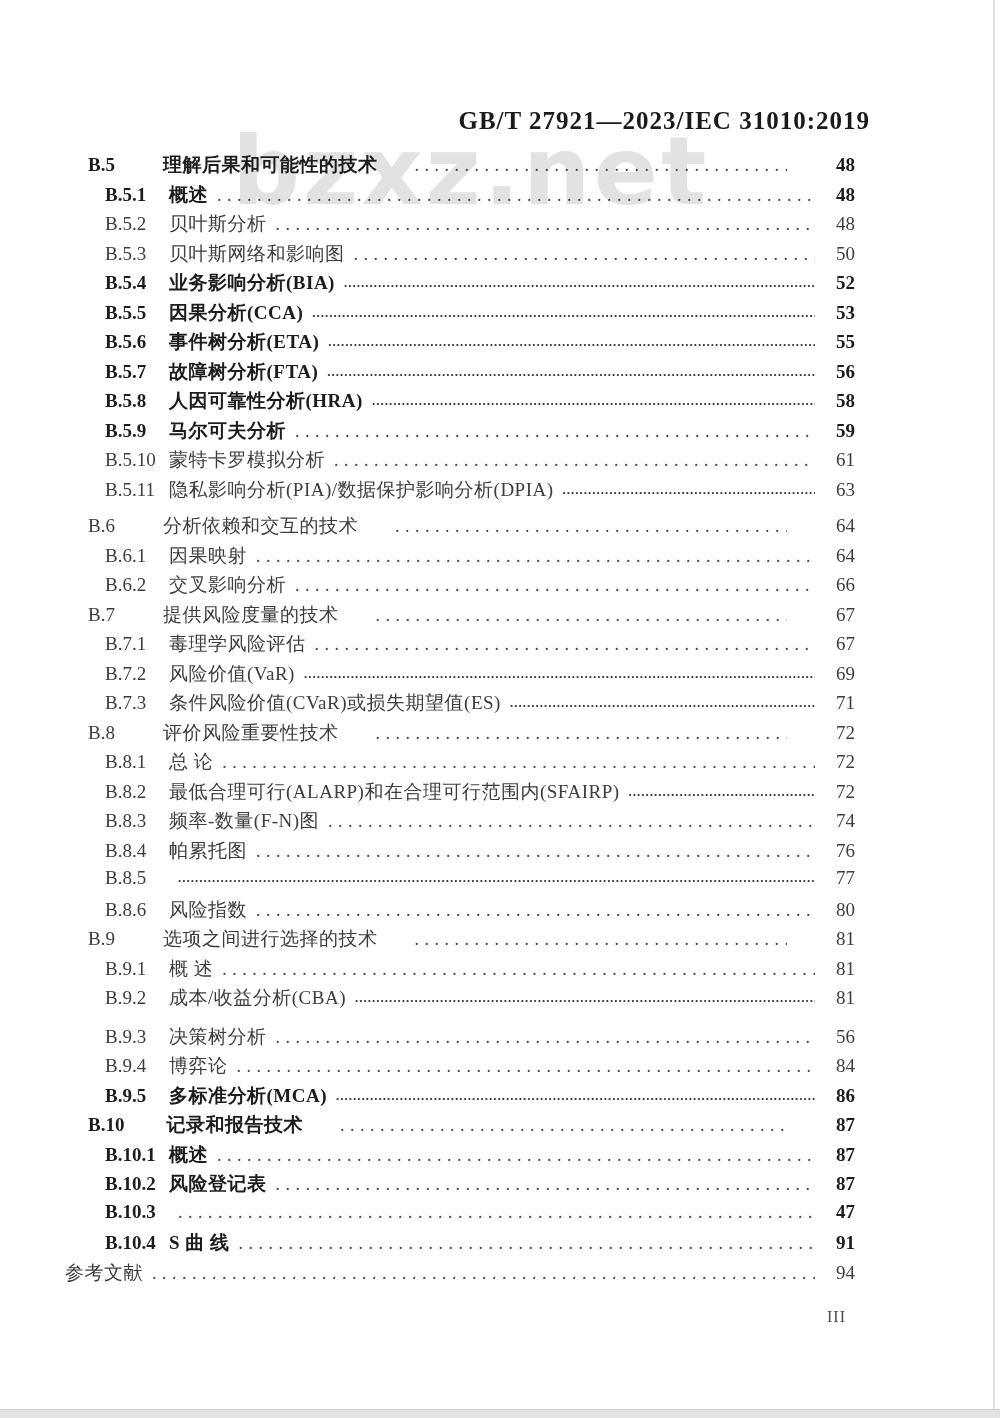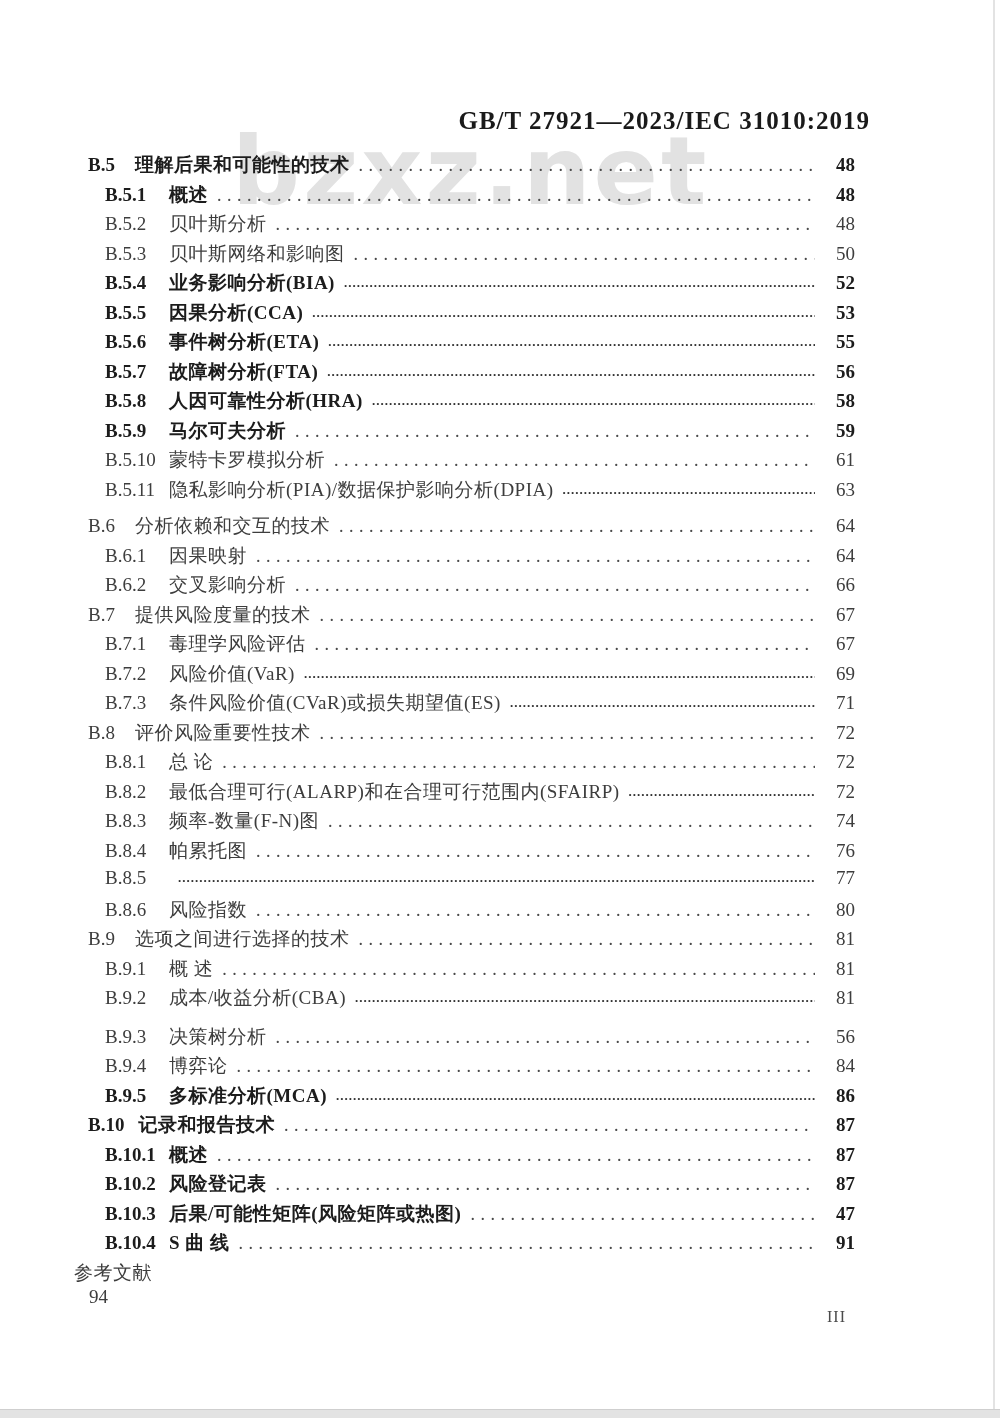--- a/index.html
+++ b/index.html
@@ -46,25 +46,25 @@
   .row{
     display:flex;
     align-items:baseline;
     height:29.5px;
     font-size:19px;
     color:var(--text);
     white-space:nowrap;
   }
   .row.bold{font-weight:700;color:var(--bold-text);}
   .row .num{flex:none;}
-  .row.lvl1{padding-left:23px;}
+  .row.lvl1{padding-left:23px;gap:28px;}
   .row.lvl1 .num{min-width:33px;margin-right:14px;}
   .row.lvl2{padding-left:40px;}
   .row.lvl2 .num{min-width:52px;margin-right:12px;}
-  .row.lvl0{padding-left:0;flex-direction:column;}
+  .row.lvl0{padding-left:0;}
   .row .title{flex:none;letter-spacing:0.5px;}
   .leader{
     flex:1 1 auto;
     overflow:hidden;
     white-space:nowrap;
     margin:0 6px 0 9px;
     color:var(--dots);
   }
   .leader.normal{font-size:18px;letter-spacing:5.5px;font-weight:400;}
   .leader.dense{font-size:13px;letter-spacing:1px;font-weight:700;color:#303030;position:relative;top:-2px;}
@@ -303,21 +303,20 @@
         <span class="pageno">87</span>
       </div>
       <div class="row lvl2 bold">
         <span class="num">B.10.2</span>
         <span class="title">风险登记表</span>
         <span class="leader normal">....................................................................................................................................................................................................................................................................</span>
         <span class="pageno">87</span>
       </div>
       <div class="row lvl2 bold">
         <span class="num">B.10.3</span>
-        <span class="title">后果/可能性矩阵(风险矩阵或热图)</span>
         <span class="leader normal">....................................................................................................................................................................................................................................................................</span>
         <span class="pageno">47</span>
       </div>
       <div class="row lvl2 bold">
         <span class="num">B.10.4</span>
         <span class="title">S 曲 线</span>
         <span class="leader normal">....................................................................................................................................................................................................................................................................</span>
         <span class="pageno">91</span>
       </div>
       <div class="row lvl0">

